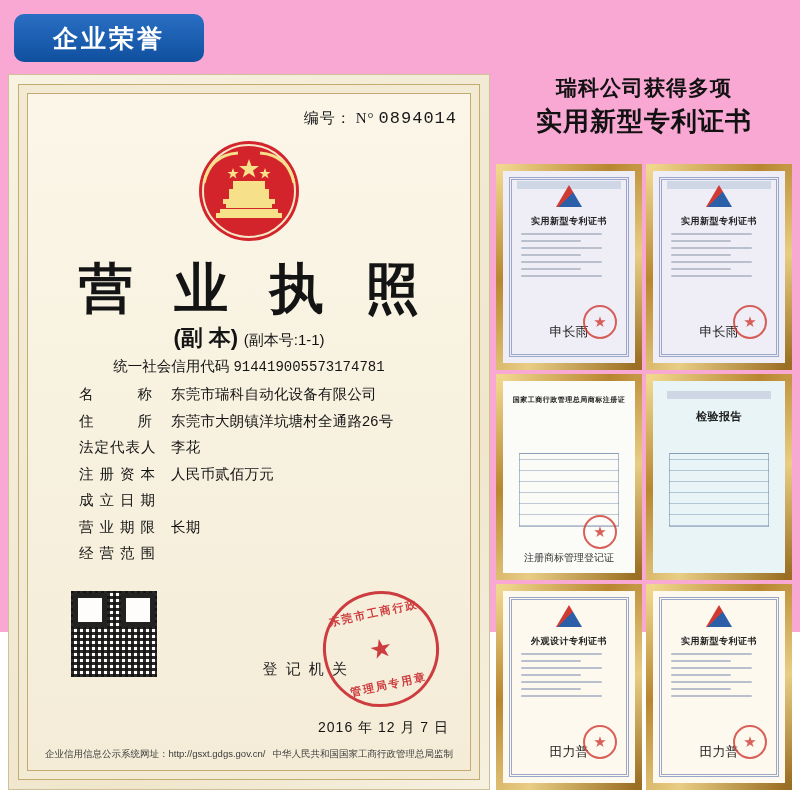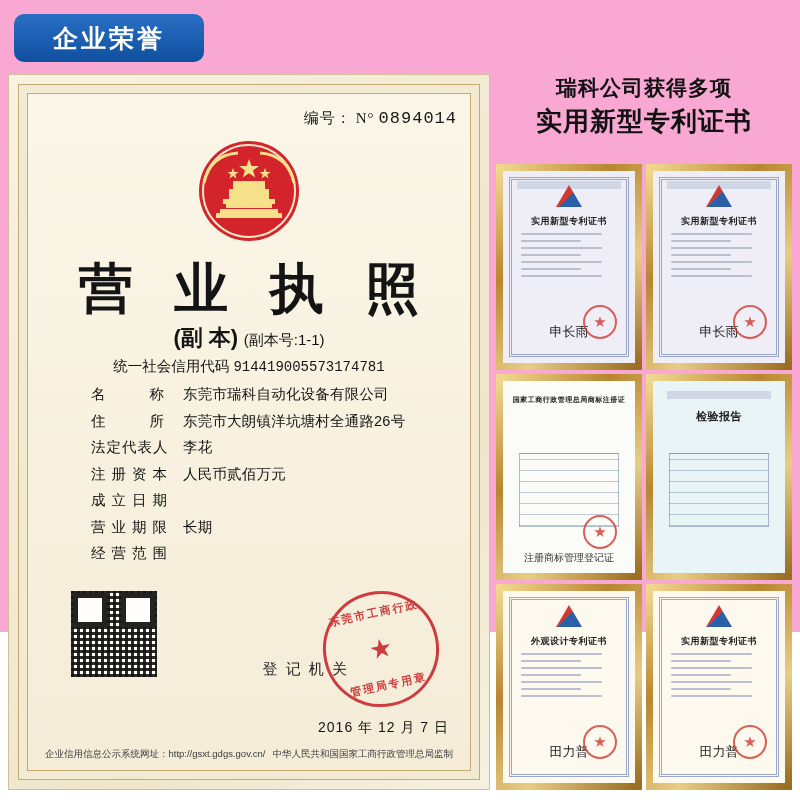--- a/index.html
+++ b/index.html
@@ -133,21 +133,21 @@
     color: #141414;
   }
   .credit-code .code {
     font-family: "Liberation Mono", monospace;
     letter-spacing: 0px;
     font-size: 14px;
   }
 
   .fields {
     position: absolute;
-    left: 42px; right: 20px; top: 284px; margin-left: 12px;
+    left: 42px; right: 20px; top: 284px;
   }
   .field-row {
     display: flex;
     align-items: flex-start;
     margin-bottom: 7px;
     font-size: 14.5px;
     line-height: 1.35;
   }
   .field-label {
     width: 92px;

